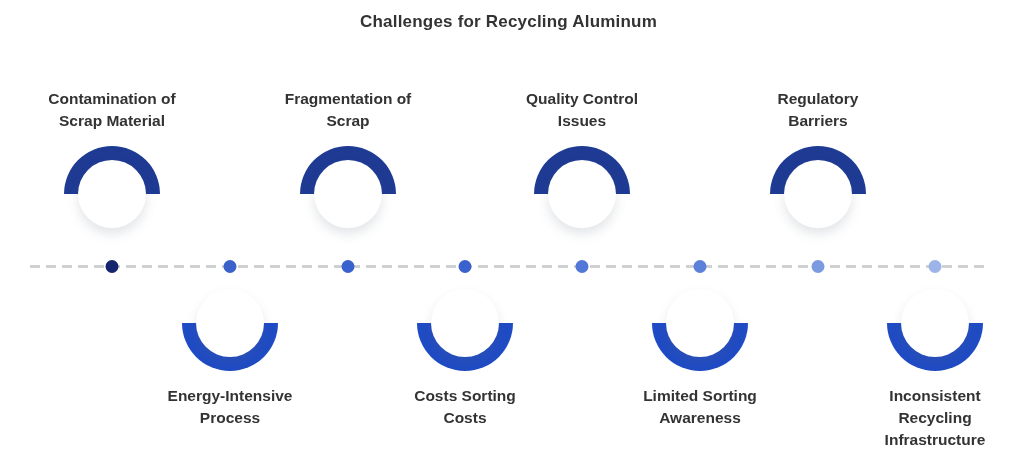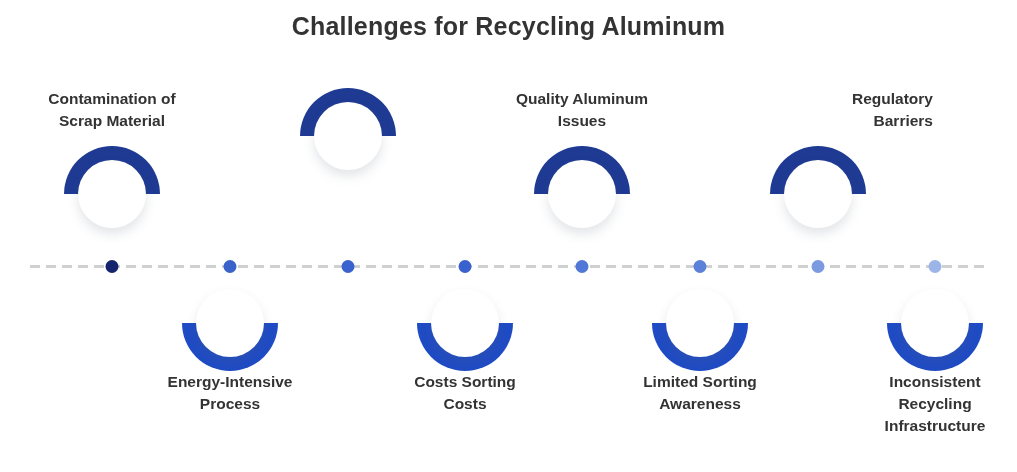--- a/index.html
+++ b/index.html
@@ -19,21 +19,21 @@
     overflow: hidden;
   }
 
   
   .title {
     position: absolute;
     left: 0;
     top: 12px;
     width: 1017px;
     text-align: center;
-    font-size: 25px;
+    font-size: 17px;
     font-weight: bold;
     color: #333333;
     letter-spacing: 0.2px;
   }
 
   
   .axis {
     position: absolute;
     left: 30px;
     top: 265px;
@@ -87,21 +87,21 @@
     height: 68px;
     border-radius: 50%;
     background: #ffffff;
     box-shadow: 0 6px 11px rgba(90,100,120,0.17);
   }
 
   
   .node-top .ring-wrap { margin-bottom: 0; }
   .node-top .node-label { margin-bottom: 14px; }
 
-  .node-bottom .node-label { }
+  .node-bottom .node-label { margin-top: 14px; }
 </style>
 </head>
 <body>
 
 <div class="infographic">
 
   <div class="title">Challenges for Recycling Aluminum</div>
 
   <div class="axis"></div>
 
@@ -119,34 +119,36 @@
   <div id="top-nodes-layer">
       <div class="node node-top" style="left: 112px; top: 88px;">
         <div class="node-label">Contamination of
 Scrap Material</div>
         <div class="ring-wrap">
           <div class="ring-arc" style="background: linear-gradient(rgb(30, 58, 147) 0px, rgb(30, 58, 147) 50%, rgba(0, 0, 0, 0) 50%, rgba(0, 0, 0, 0) 100%);"></div>
           <div class="ring-inner"></div>
         </div>
       </div>
       <div class="node node-top" style="left: 348px; top: 88px;">
+        <div class="node-label">Fragmentation of
+Scrap</div>
         <div class="ring-wrap">
           <div class="ring-arc" style="background: linear-gradient(rgb(30, 58, 147) 0px, rgb(30, 58, 147) 50%, rgba(0, 0, 0, 0) 50%, rgba(0, 0, 0, 0) 100%);"></div>
           <div class="ring-inner"></div>
         </div>
       </div>
       <div class="node node-top" style="left: 582px; top: 88px;">
-        <div class="node-label">Quality Aluminum
+        <div class="node-label">Quality Control
 Issues</div>
         <div class="ring-wrap">
           <div class="ring-arc" style="background: linear-gradient(rgb(30, 58, 147) 0px, rgb(30, 58, 147) 50%, rgba(0, 0, 0, 0) 50%, rgba(0, 0, 0, 0) 100%);"></div>
           <div class="ring-inner"></div>
         </div>
       </div>
-      <div class="node node-top" style="left: 818px; top: 88px; text-align: right;">
+      <div class="node node-top" style="left: 818px; top: 88px;">
         <div class="node-label">Regulatory
 Barriers</div>
         <div class="ring-wrap">
           <div class="ring-arc" style="background: linear-gradient(rgb(30, 58, 147) 0px, rgb(30, 58, 147) 50%, rgba(0, 0, 0, 0) 50%, rgba(0, 0, 0, 0) 100%);"></div>
           <div class="ring-inner"></div>
         </div>
       </div>
     </div>
 
   <div id="bottom-nodes-layer">

